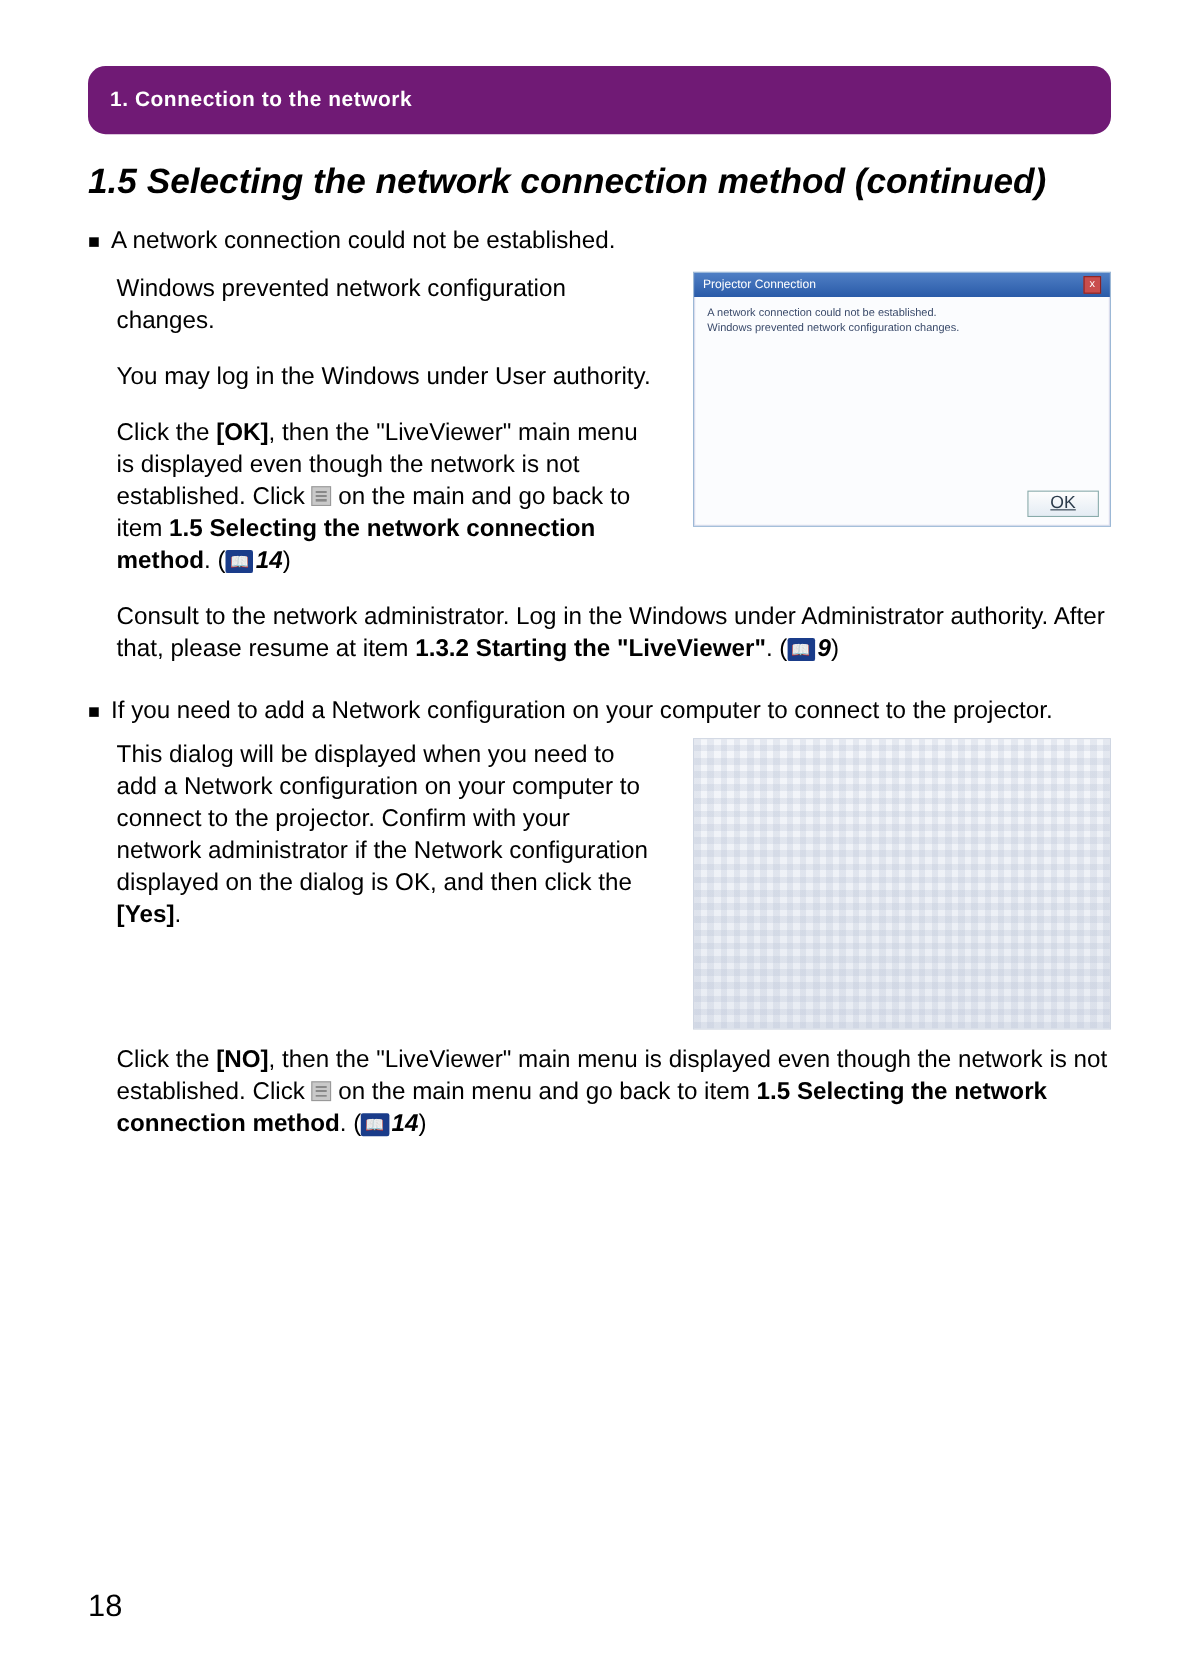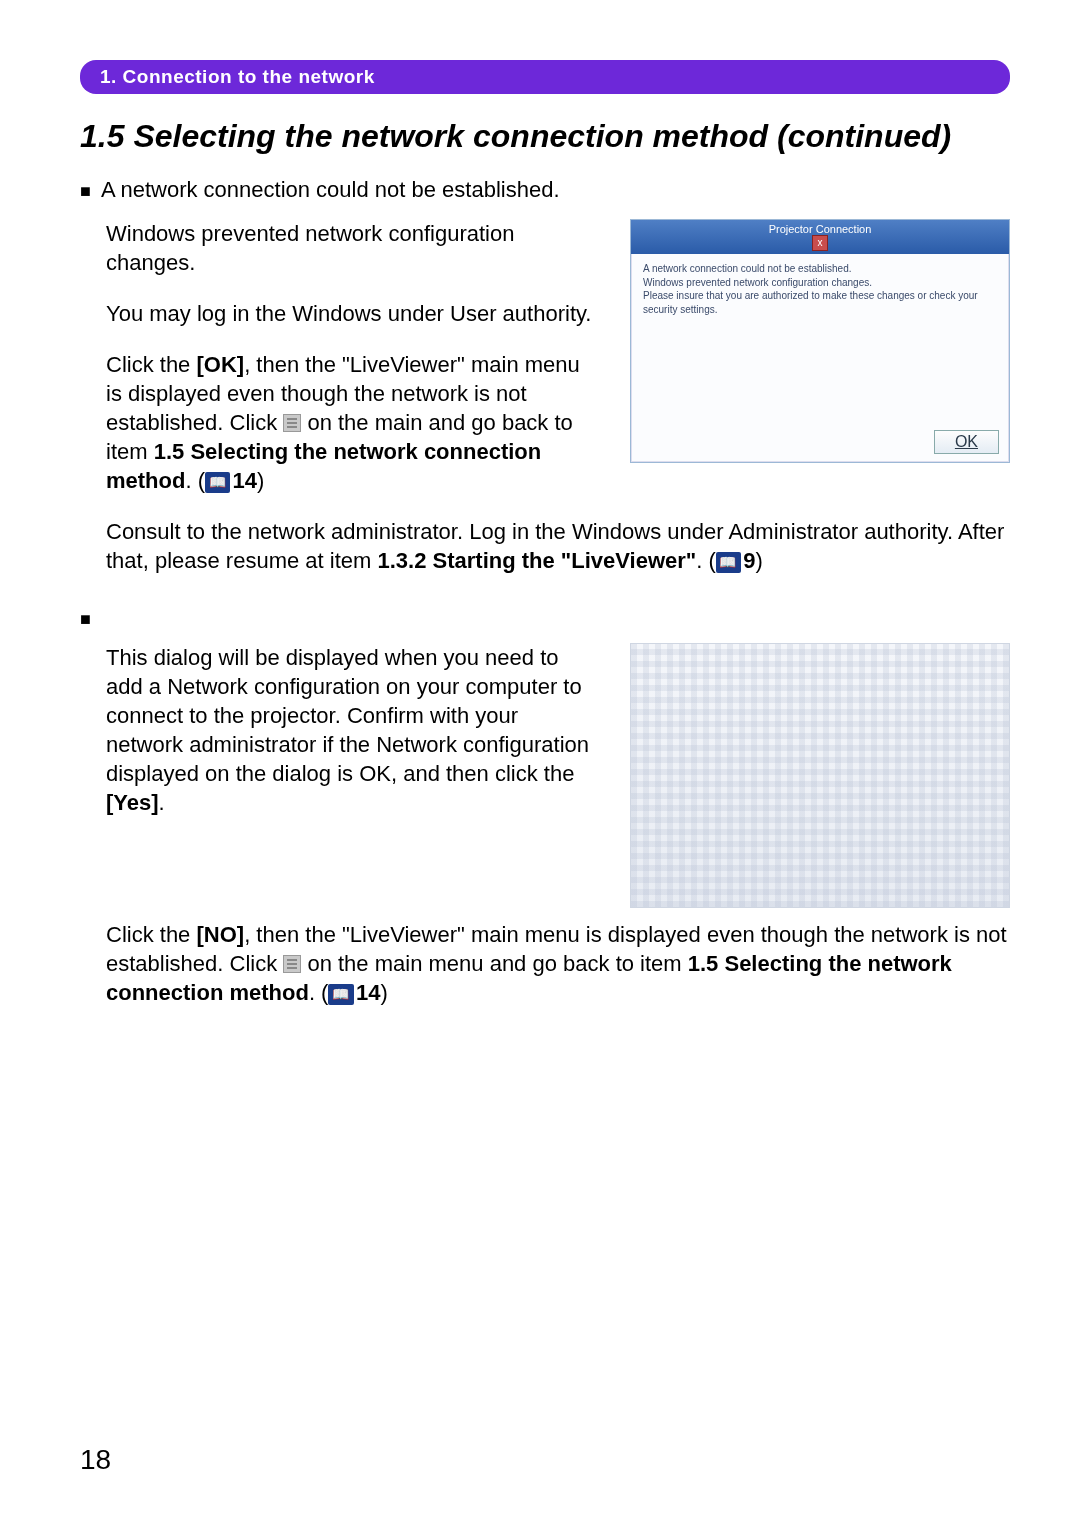--- a/index.html
+++ b/index.html
@@ -6,25 +6,25 @@
   body {
     background: #ffffff;
     font-family: Arial, Helvetica, sans-serif;
     color: #000;
     width: 1080px;
     height: 1526px;
     position: relative;
     padding: 60px 70px 0 80px;
   }
   .tab-header {
-    background: #6d28d9;
+    background: #701a75;
     color: #ffffff;
     font-weight: bold;
     font-size: 19px;
-    padding: 6px 20px;
+    padding: 20px 20px;
     border-radius: 16px;
     display: inline-block;
     width: 100%;
     letter-spacing: 0.5px;
   }
   .section-title {
     font-style: italic;
     font-weight: bold;
     font-size: 32px;
     margin: 24px 0 22px 0;
@@ -40,21 +40,21 @@
     margin-bottom: 14px;
   }
   .square { font-size: 18px; line-height: 28px; }
   .body-para {
     font-size: 22px;
     line-height: 1.32;
     margin-left: 26px;
     margin-bottom: 22px;
   }
   .bold { font-weight: bold; }
-  .ital { }
+  .ital { font-style: italic; }
   .book-icon {
     display: inline-block;
     background: #1a3c8a;
     color: #fff;
     font-size: 14px;
     padding: 1px 4px;
     border-radius: 2px;
     vertical-align: 1px;
     margin-right: 2px;
   }
@@ -83,21 +83,20 @@
     box-shadow: 0 0 0 1px #dde inset;
   }
   .dialog-title {
     background: linear-gradient(#4f7fc5, #2a5ba8);
     color: #fff;
     padding: 3px 8px;
     display: flex;
     justify-content: space-between;
     align-items: center;
     font-size: 11px;
-    flex-direction: column;
   }
   .dialog-close {
     background: #c94d4d;
     color: #fff;
     width: 16px;
     text-align: center;
     font-size: 10px;
     line-height: 14px;
     border: 1px solid #8a2222;
   }
@@ -161,36 +160,36 @@
   </div>
   <div class="col-right">
     <div class="dialog">
       <div class="dialog-title">
         <span>Projector Connection</span>
         <span class="dialog-close">x</span>
       </div>
       <div class="dialog-body">
         <div>A network connection could not be established.</div>
         <div>Windows prevented network configuration changes.</div>
-        <div>Please insure that you are authorized to make these changes or check your security settings.</div>
       </div>
       <div class="dialog-footer">
         <button class="win-btn">OK</button>
       </div>
     </div>
   </div>
 </div>
 
 <div class="body-para">
   <span>Consult to the network administrator. Log in the Windows under Administrator authority. After that, please resume at item </span><span class="bold">1.3.2 Starting the "LiveViewer"</span><span>. (</span><span class="book-icon">📖</span><span class="bold ital">9</span><span>)</span>
 </div>
 
 
 <div class="bullet-line" style="margin-top:30px; margin-bottom:10px;">
   <span class="square">■</span>
+  <span>If you need to add a Network configuration on your computer to connect to the projector.</span>
 </div>
 
 <div class="row">
   <div class="col-left">
     <div class="body-para">
       <span>This dialog will be displayed when you need to add a Network configuration on your computer to connect to the projector. Confirm with your network administrator if the Network configuration displayed on the dialog is OK, and then click the </span><span class="bold">[Yes]</span><span>.</span>
     </div>
   </div>
   <div class="col-right">
     <div class="dialog-placeholder"></div>

